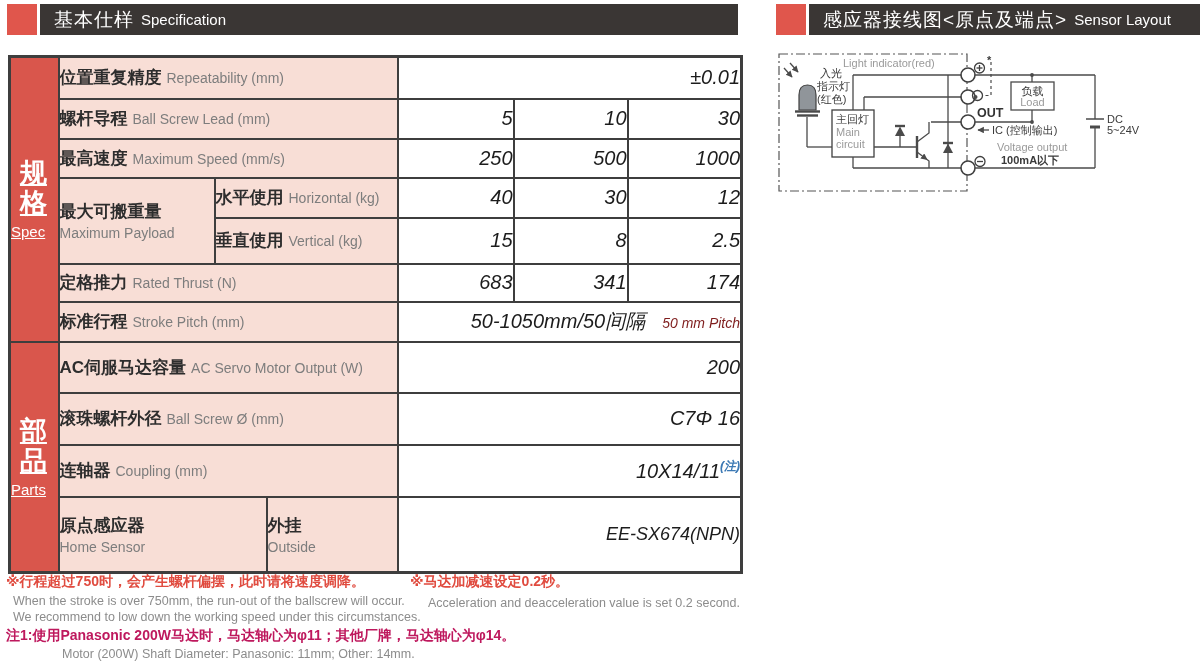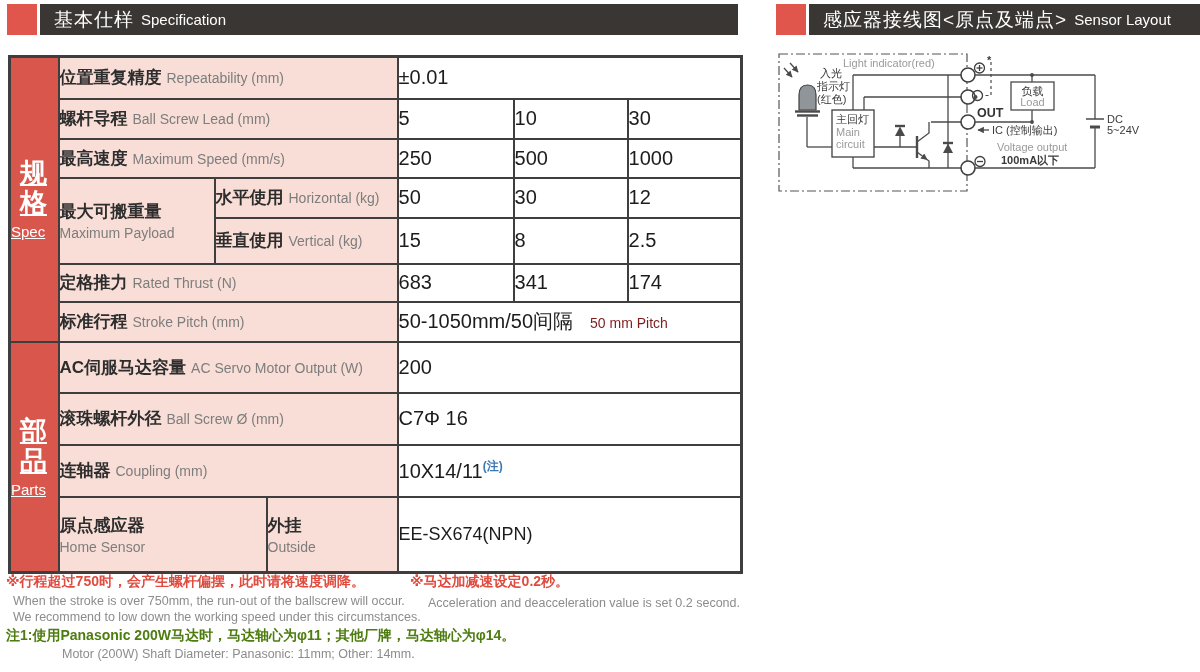--- a/index.html
+++ b/index.html
@@ -21,29 +21,29 @@
              width:732px;border:3px solid #3e3e3e;}
   .spec td{border:2px solid #3e3e3e;padding:0 0 0 0;vertical-align:middle;overflow:hidden;}
   .strip{background:#d9564c;color:#fff;text-decoration:underline;}
   .strip-zh{font-size:27px;font-weight:bold;line-height:1.12;width:1.06em;margin:0 auto;word-break:break-all;}
   .strip-en{font-size:15px;margin-top:5px;}
   .lbl{background:#f8ded6;padding:2px 4px 2px 12px;}
   .zh{font-size:17px;font-weight:bold;color:#2d2d2d;}
   .en{font-size:14px;color:#7d7d7d;margin-left:5px;font-weight:normal;}
   .lbl-stack .zh{display:block;}
   .lbl-stack .en{display:block;margin-left:0;margin-top:2px;}
-  .val{background:#fff;text-align:left;font-size:20px;color:#1c1c1c;}
+  .val{background:#fff;text-align:right;font-size:20px;color:#1c1c1c;font-style:italic;}
   .val-sub{font-size:14px;color:#7f1d1d;margin-left:17px;}
   .sup-note{color:#3c79b4;font-size:12px;font-weight:bold;}
 
   
   .note{position:absolute;white-space:nowrap;}
   .note-red{color:#e04b3f;font-size:14px;font-weight:bold;}
   .note-gray{color:#8c8c8c;font-size:12.5px;}
-  .note-blue{color:#4d7c0f;font-size:14px;font-weight:bold;}
+  .note-blue{color:#be185d;font-size:14px;font-weight:bold;}
   #note1-zh{left:6px;top:573px;}
   #note1-en1{left:13px;top:594px;}
   #note1-en2{left:13px;top:610px;}
   #note2-zh{left:410px;top:573px;}
   #note2-en{left:428px;top:596px;}
   #note3-zh{left:6px;top:627px;}
   #note3-en{left:62px;top:647px;}
 
   
   #diagram{position:absolute;left:770px;top:45px;width:432px;height:162px;}
@@ -117,21 +117,21 @@
         <td class="val">1000</td>
       </tr>
       <tr style="height:40px">
         <td class="lbl lbl-stack" rowspan="2">
           <span class="zh">最大可搬重量</span>
           <span class="en">Maximum Payload</span>
         </td>
         <td class="lbl" colspan="2">
           <span class="zh">水平使用</span><span class="en">Horizontal (kg)</span>
         </td>
-        <td class="val">50</td>
+        <td class="val">40</td>
         <td class="val">30</td>
         <td class="val">12</td>
       </tr>
       <tr style="height:46px">
         <td class="lbl" colspan="2">
           <span class="zh">垂直使用</span><span class="en">Vertical (kg)</span>
         </td>
         <td class="val">15</td>
         <td class="val">8</td>
         <td class="val">2.5</td>

